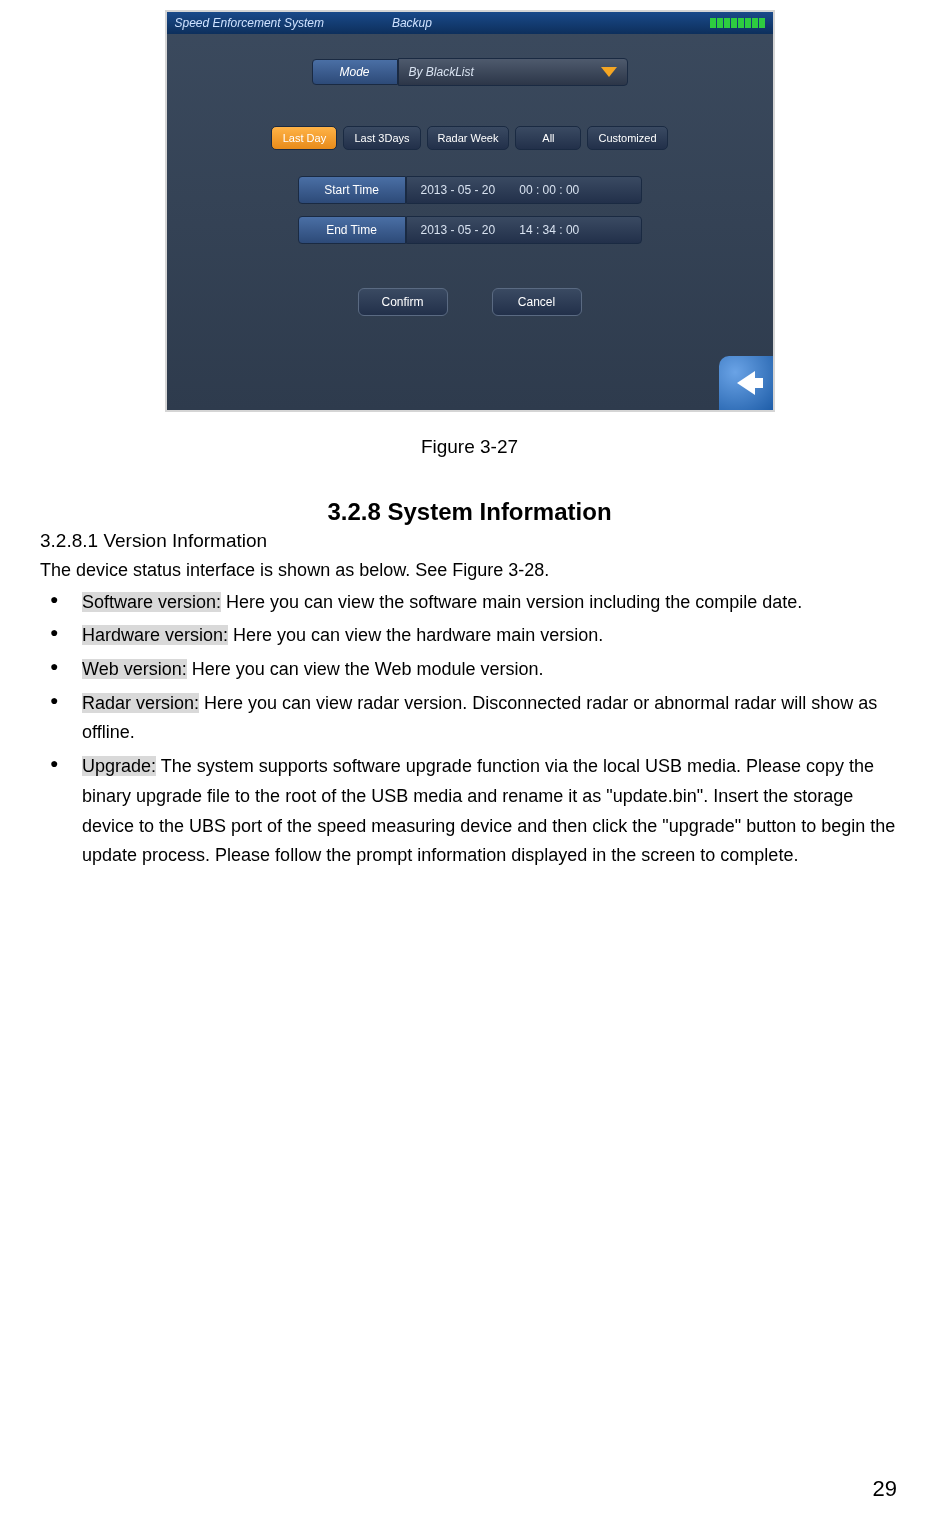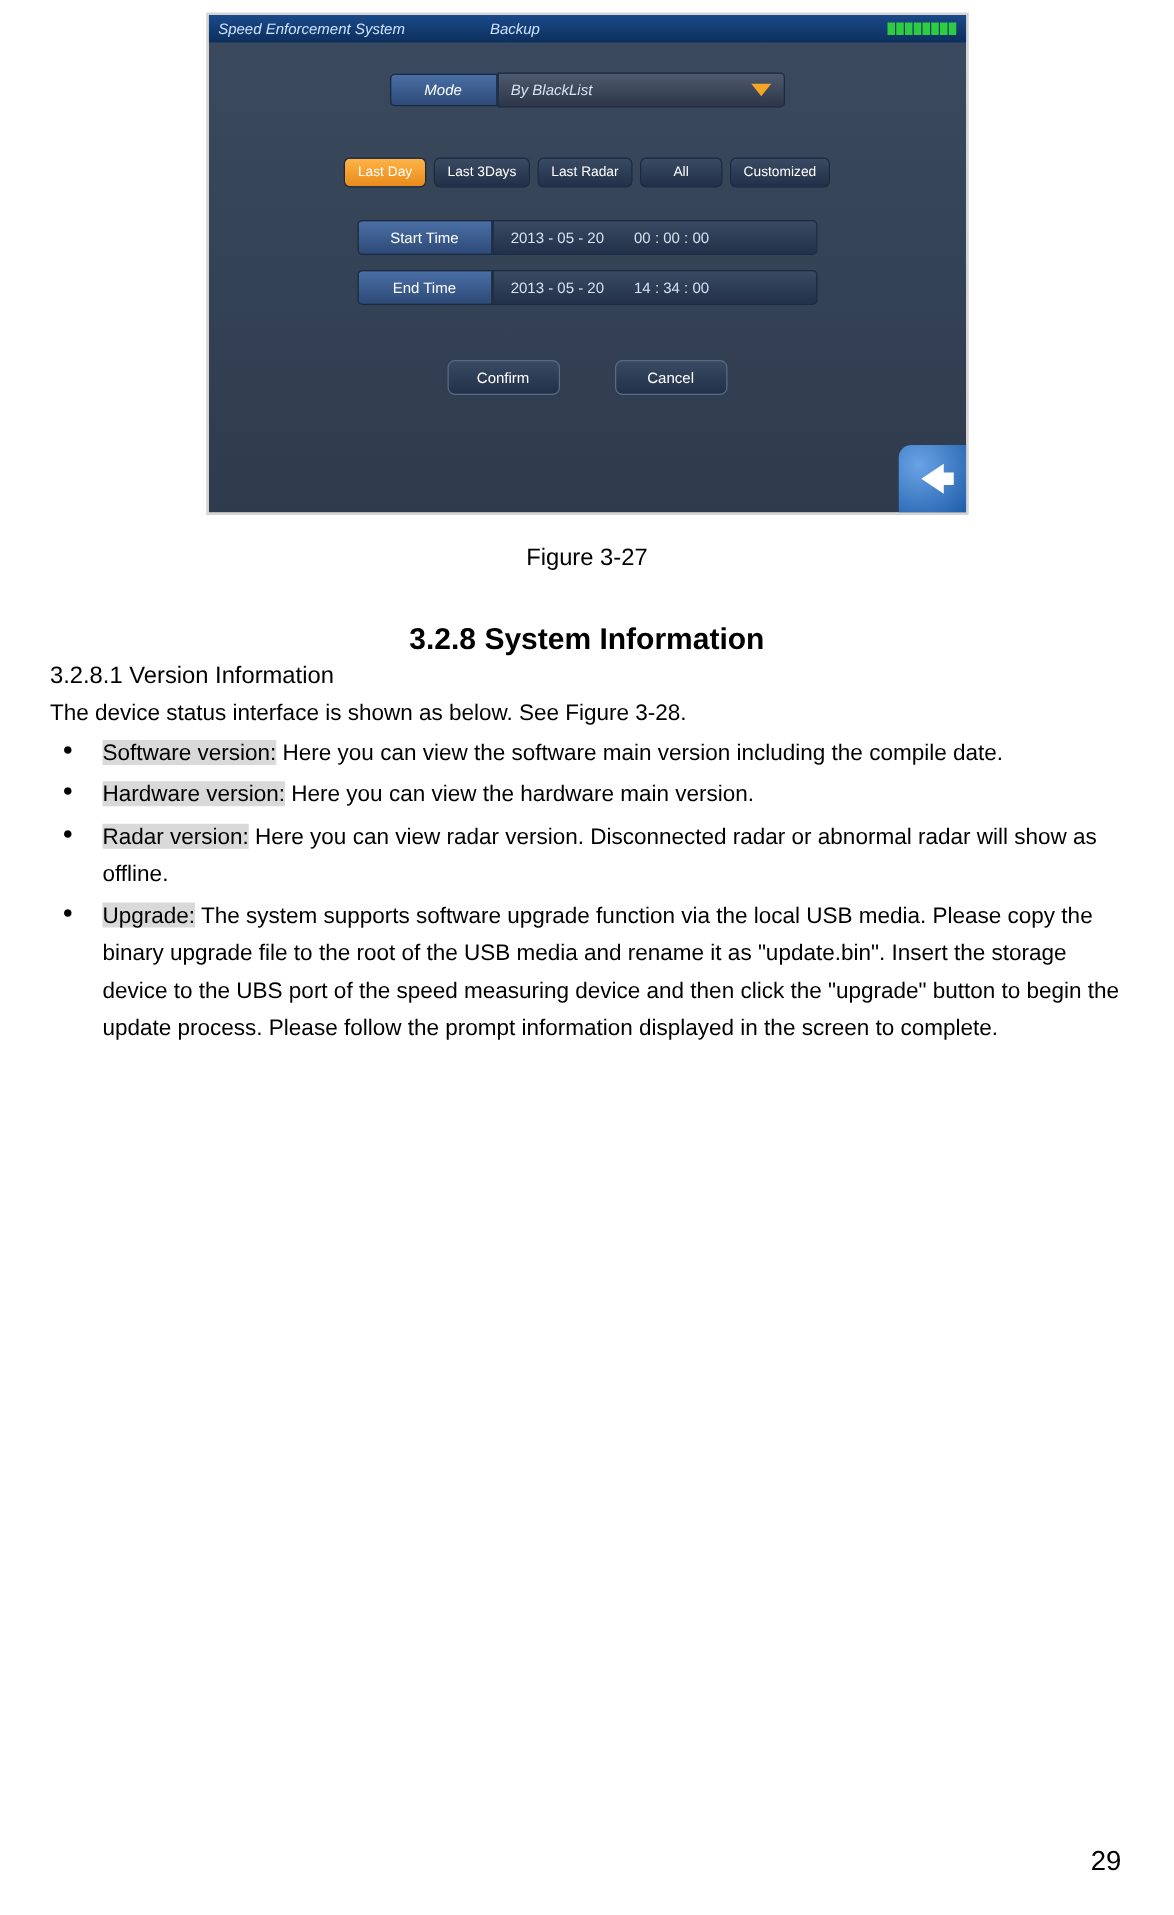--- a/index.html
+++ b/index.html
@@ -90,21 +90,21 @@
       padding: 6px 12px; width: 108px;
       border-radius: 4px 0 0 4px;
     }
     .time-val {
       background: linear-gradient(#3a4a62, #22304a);
       border: 1px solid #1a2a42;
       color: #d8e2f0; font-size: 12px;
       padding: 6px 14px;
       display: flex; gap: 24px;
       border-radius: 0 4px 4px 0;
-      width: 260px;
+      width: 236px;
     }
     .bottom-btns { display: flex; gap: 44px; justify-content: center; margin-top: 44px; }
     .bbtn {
       background: linear-gradient(#3a4a62, #22304a);
       border: 1px solid #5a6a82;
       color: #fff; font-size: 12px;
       padding: 6px 22px;
       border-radius: 6px;
       min-width: 90px;
       text-align: center;
@@ -166,21 +166,21 @@
       <div class="row row-wide">
         <div class="lbl">Mode</div>
         <div class="mode-sel">
           <span>By BlackList</span>
           <span class="arrow-down"></span>
         </div>
       </div>
       <div class="range-btns">
         <div class="rbtn-active">Last Day</div>
         <div class="rbtn">Last 3Days</div>
-        <div class="rbtn">Last Radar</div>
+        <div class="rbtn">Radar Week</div>
         <div class="rbtn">All</div>
         <div class="rbtn">Customized</div>
       </div>
       <div class="time-setup">
         <div class="time-row">
           <div class="time-lbl">Start Time</div>
           <div class="time-val">
             <span>2013 - 05 - 20</span>
             <span>00 : 00 : 00</span>
           </div>
@@ -205,17 +205,18 @@
   <div class="fig-caption">Figure 3-27</div>
 </div>
 
 <div class="section-h">3.2.8   System Information</div>
 <div class="sub-h">3.2.8.1  Version Information</div>
 <div class="para">The device status interface is shown as below. See Figure 3-28.</div>
 
 <ul class="doc">
   <li><span class="hl">Software version:</span><span> Here you can view the software main version including the compile date.</span></li>
   <li><span class="hl">Hardware version:</span><span> Here you can view the hardware main version.</span></li>
+  <li><span class="hl">Web version:</span><span> Here you can view the Web module version.</span></li>
   <li><span class="hl">Radar version:</span><span> Here you can view radar version.  Disconnected radar or abnormal radar will show as offline.</span></li>
   <li><span class="hl">Upgrade:</span><span> The system supports software upgrade function via the local USB media. Please copy the binary upgrade file to the root of the USB media and rename it as "update.bin". Insert the storage device to the UBS port of the speed measuring device and then click the "upgrade" button to begin the update process. Please follow the prompt information displayed in the screen to complete.</span></li>
 </ul>
 
 <div class="page-num">29</div>
 
 </body></html>

